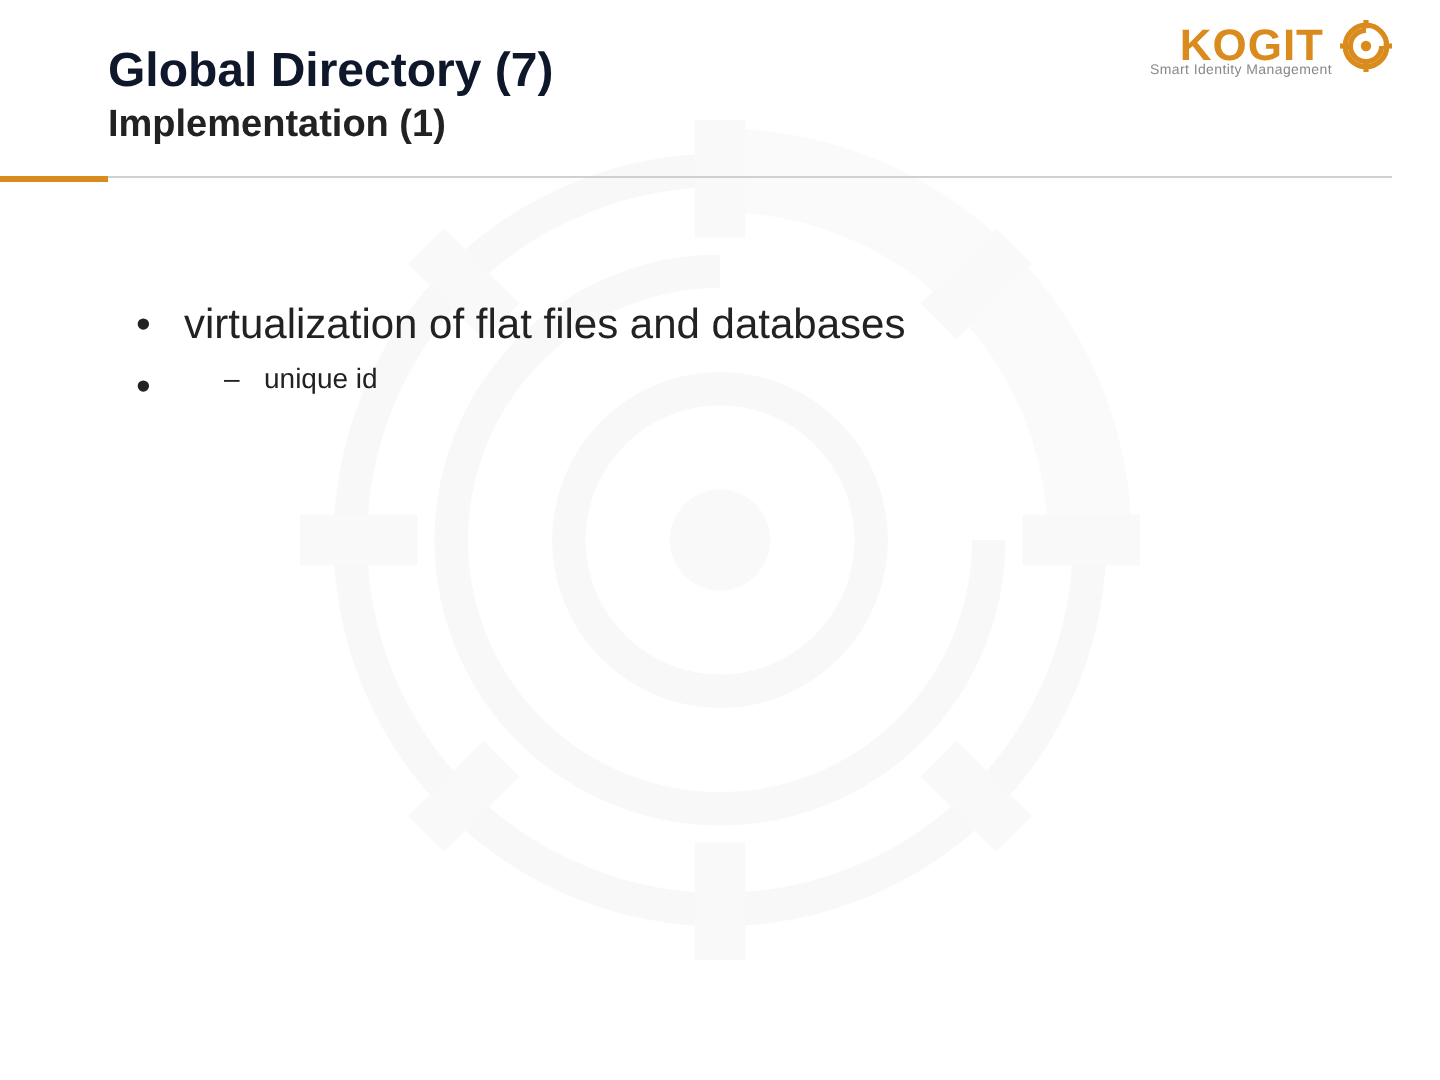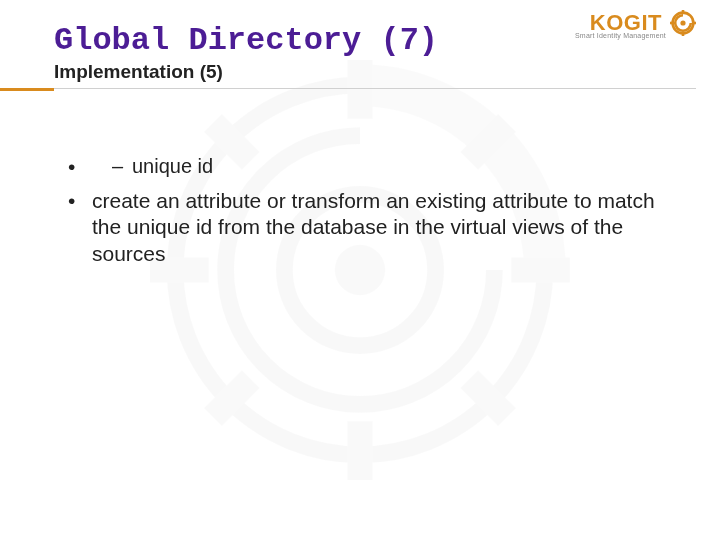--- a/index.html
+++ b/index.html
@@ -40,24 +40,23 @@
     color: #888;
     letter-spacing: 0.2px;
   }
   .header {
     position: absolute;
     top: 22px;
     left: 54px;
     right: 150px;
   }
   .title {
-    font-size: 32px;
+    font-size: 24px;
     font-weight: 700;
-    color: #4c1d95;
-    font-family: Liberation Mono, monospace;
+    color: #0f172a;
   }
   .subtitle {
     font-size: 19px;
     font-weight: 700;
     color: #222;
     margin-top: 2px;
   }
   .rule {
     position: absolute;
     left: 0;
@@ -93,21 +92,21 @@
   }
   ul.lvl1 > li::before {
     content: "•";
     position: absolute;
     left: 0;
     top: 0;
     font-size: 21px;
   }
   ul.lvl2 {
     list-style: none;
-    font-size: 20px;
+    font-size: 14px;
     line-height: 1.28;
     margin: 4px 0 8px 20px;
   }
   ul.lvl2 > li {
     position: relative;
     padding-left: 20px;
     margin-bottom: 2px;
   }
   ul.lvl2 > li::before {
     content: "–";
@@ -154,29 +153,29 @@
         <line x1="50" y1="84" x2="50" y2="100"></line>
         <line x1="0" y1="50" x2="16" y2="50"></line>
         <line x1="84" y1="50" x2="100" y2="50"></line>
       </g>
     </svg>
   </div>
   <div class="logo-tagline">Smart Identity Management</div>
 
   <div class="header">
     <div class="title">Global Directory (7)</div>
-    <div class="subtitle">Implementation (5)</div>
+    <div class="subtitle">Implementation (1)</div>
   </div>
   <div class="rule"></div>
   <div class="rule2"></div>
 
   <div class="content">
     <ul class="lvl1">
+      <li><span>virtualization of flat files and databases</span></li>
       <li>
         <ul class="lvl2">
           <li><span>unique id</span></li>
         </ul>
       </li>
-      <li><span>create an attribute or transform an existing attribute to match the unique id from the database in the virtual views of the sources</span></li>
     </ul>
   </div>
 
 </div>
 
 </body></html>

